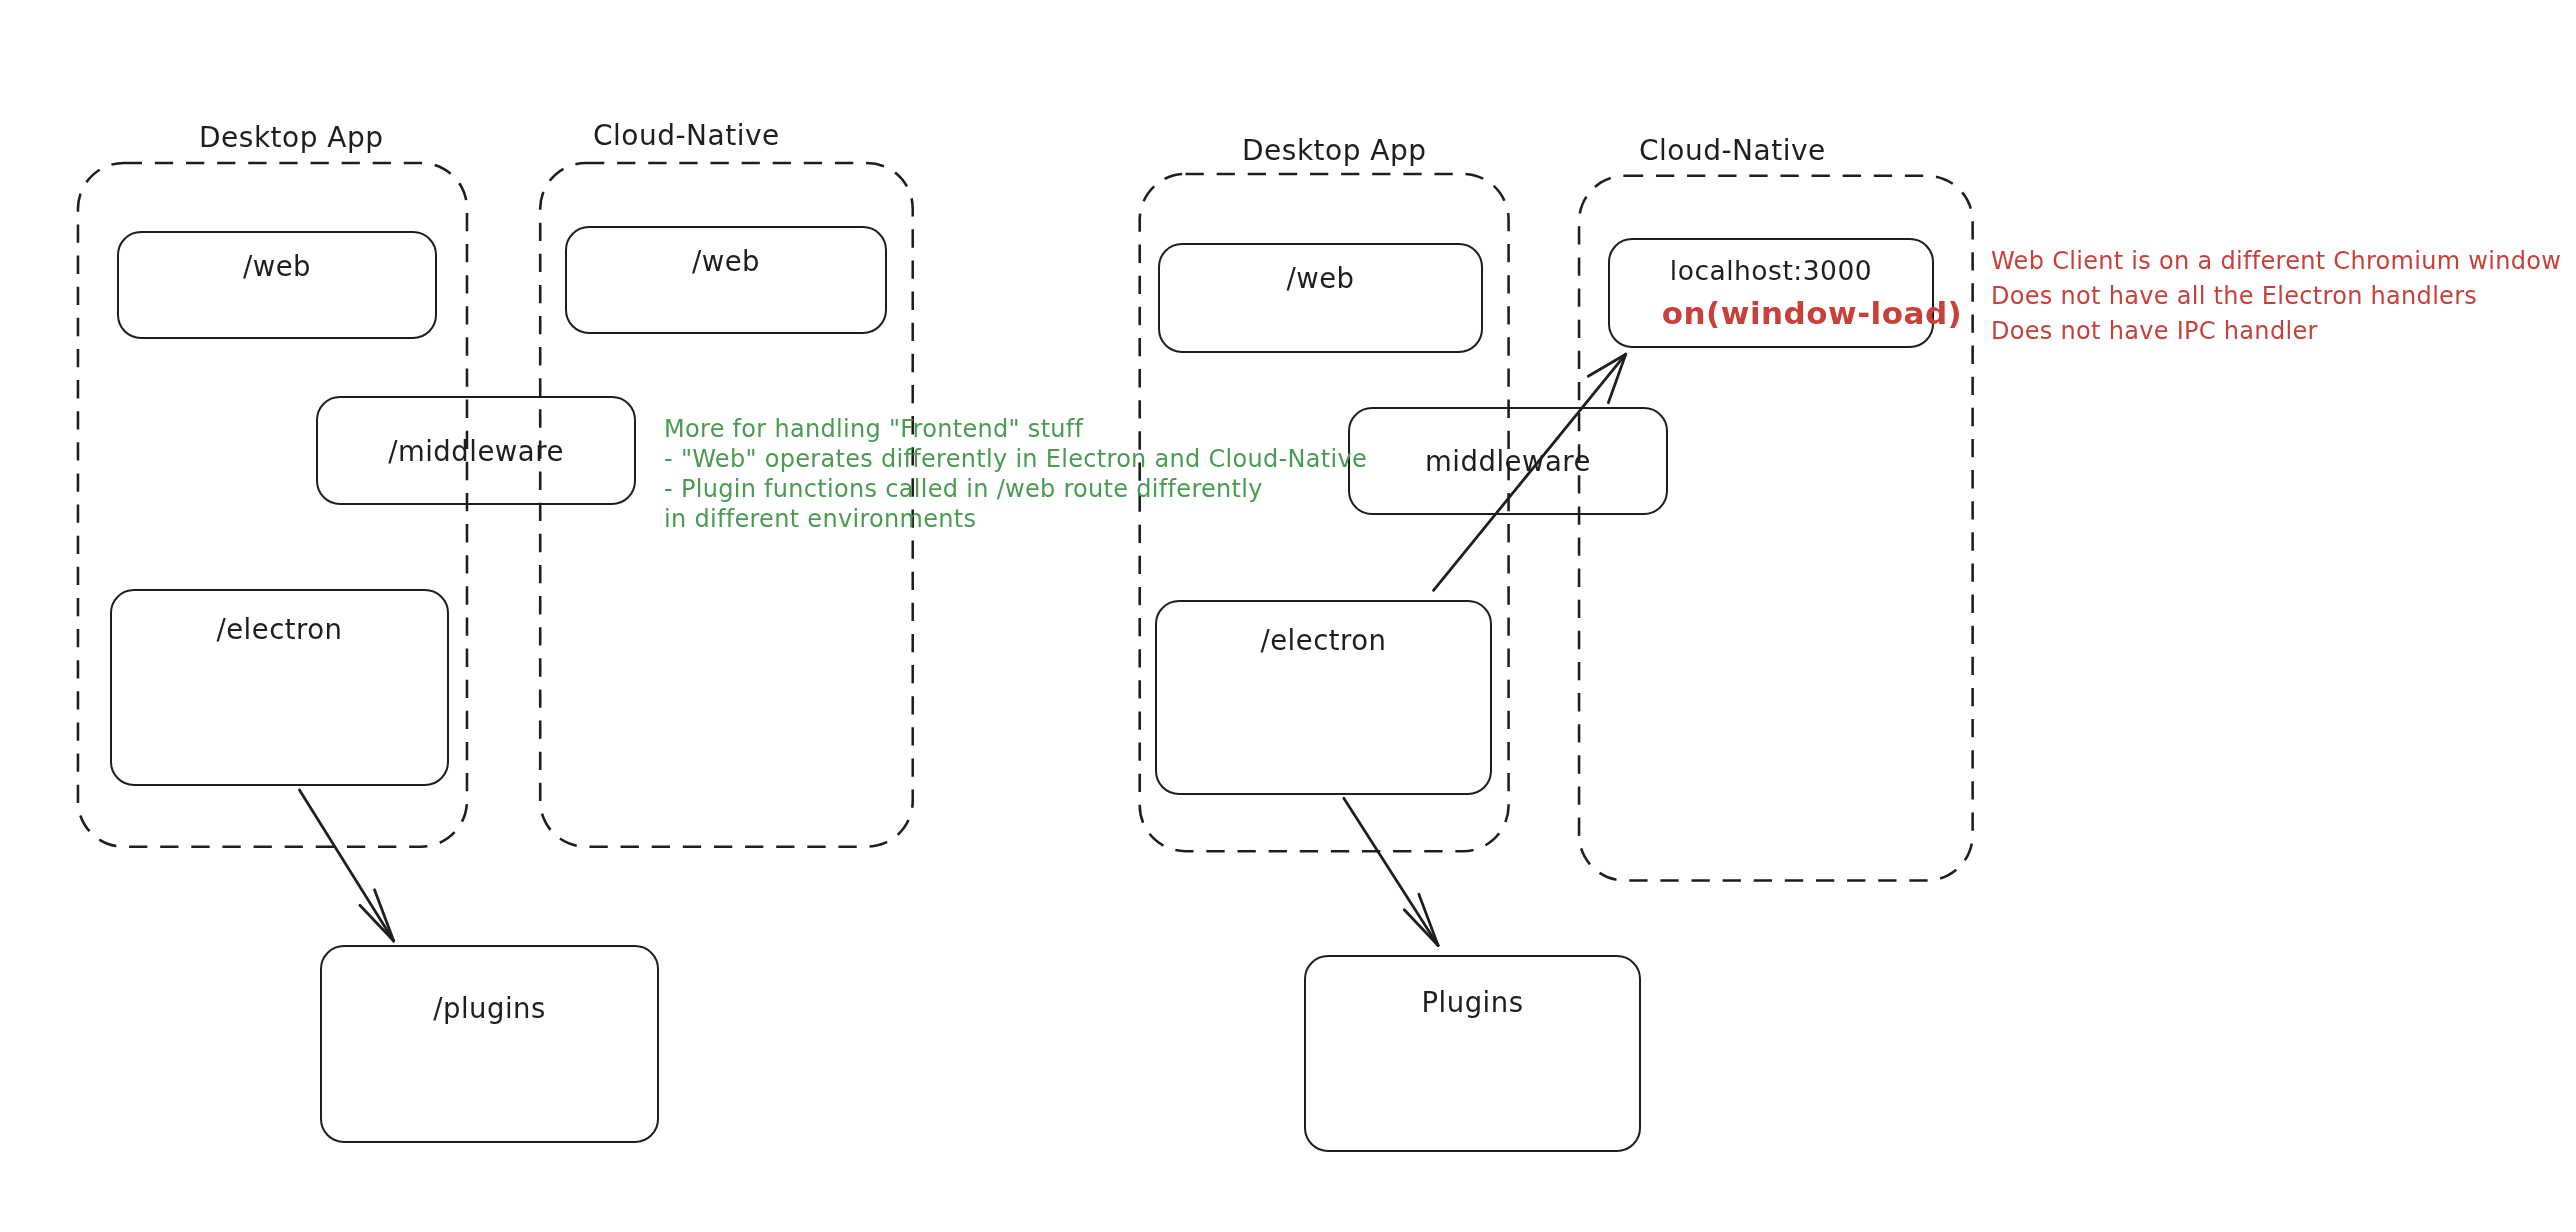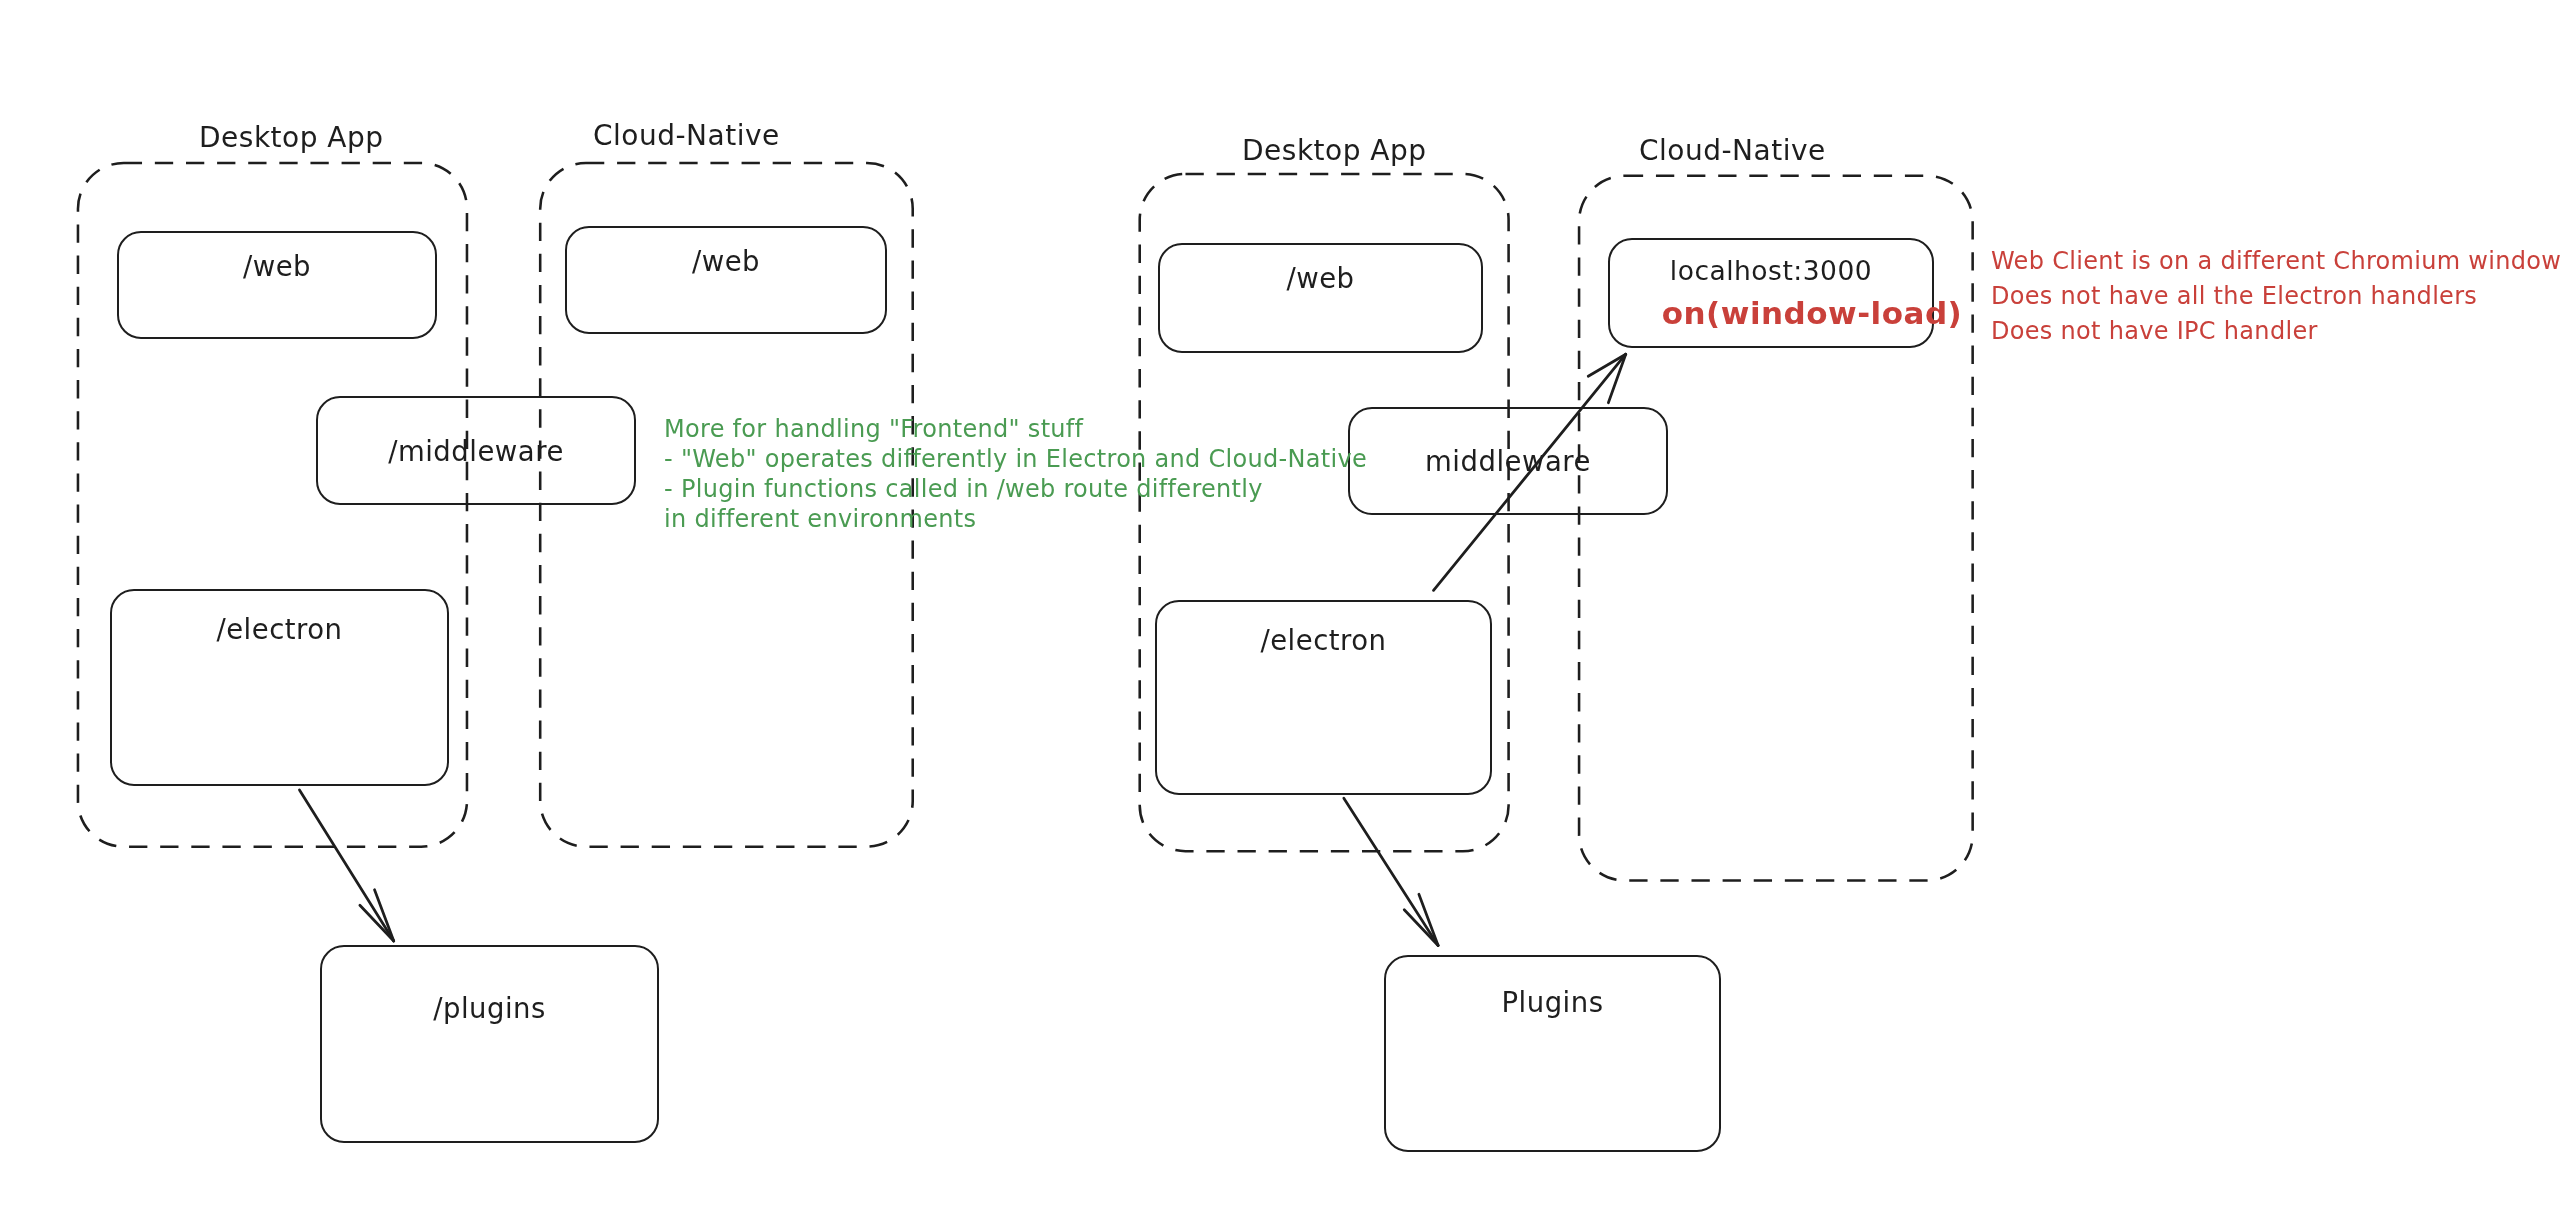--- a/index.html
+++ b/index.html
@@ -106,21 +106,21 @@
   </div>
 
   <div class="box transparent vcenter" style="left:1348px; top:407px; width:320px; height:108px;">
     <span class="label">middleware</span>
   </div>
 
   <div class="box" style="left:1155px; top:600px; width:337px; height:195px; padding-top:22px;">
     <span class="label">/electron</span>
   </div>
 
-  <div class="box" style="left:1384px; top:955px; width:337px; height:197px; padding-top:29px;">
+  <div class="box" style="left:1304px; top:955px; width:337px; height:197px; padding-top:29px;">
     <span class="label">Plugins</span>
   </div>
 
   <div class="note green-note" style="left:664px; top:414px;">
     <div class="line">More for handling "Frontend" stuff</div>
     <div class="line">- "Web" operates differently in Electron and Cloud-Native</div>
     <div class="line">- Plugin functions called in /web route differently</div>
     <div class="line">in different environments</div>
   </div>
 

